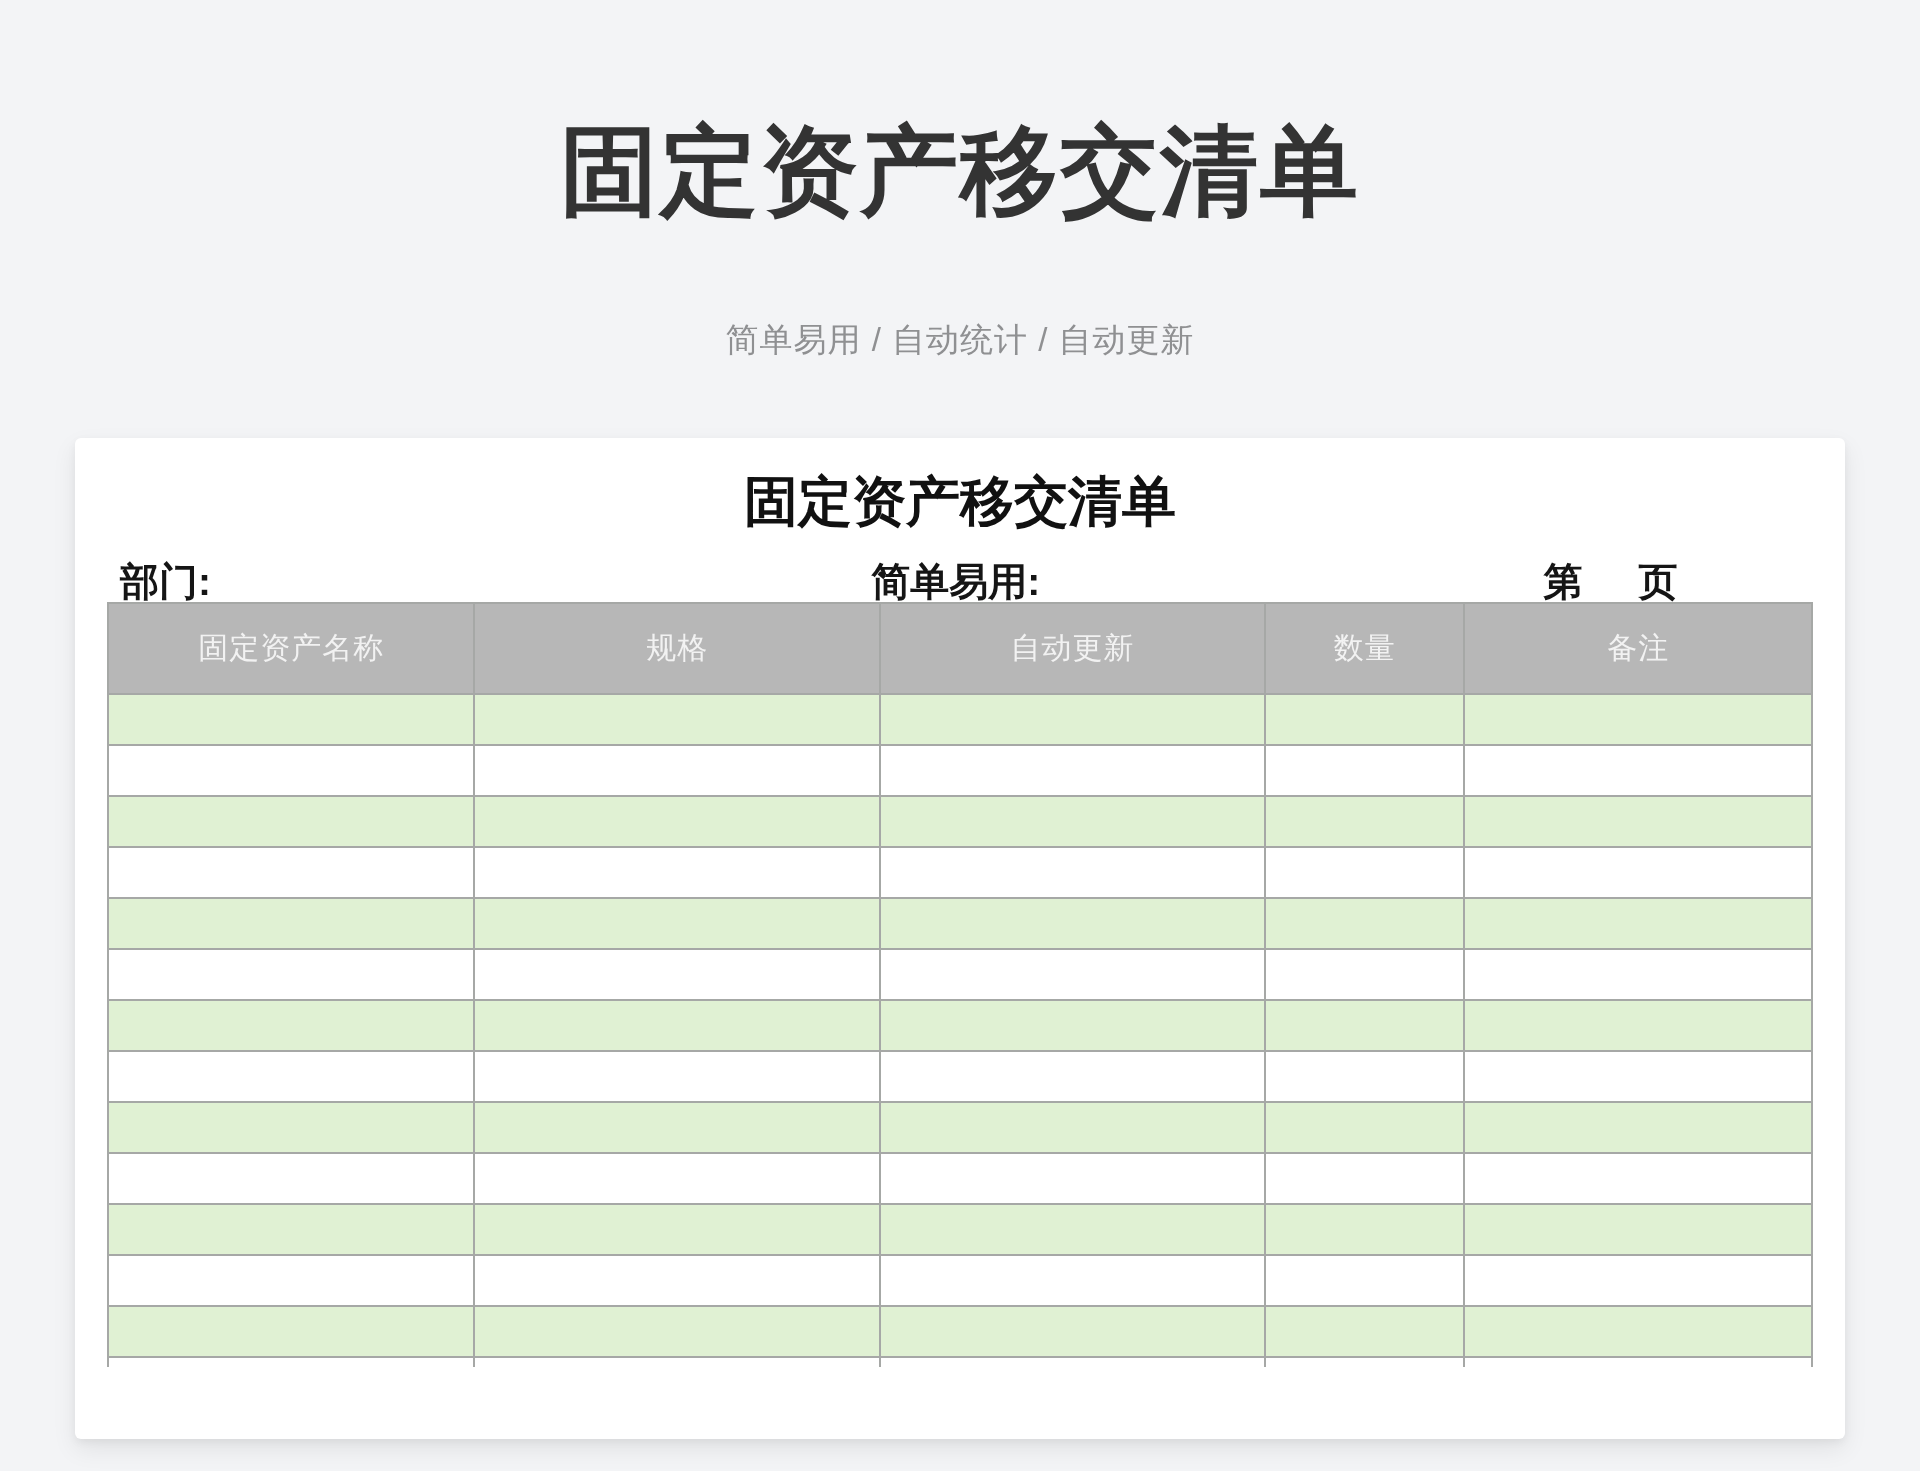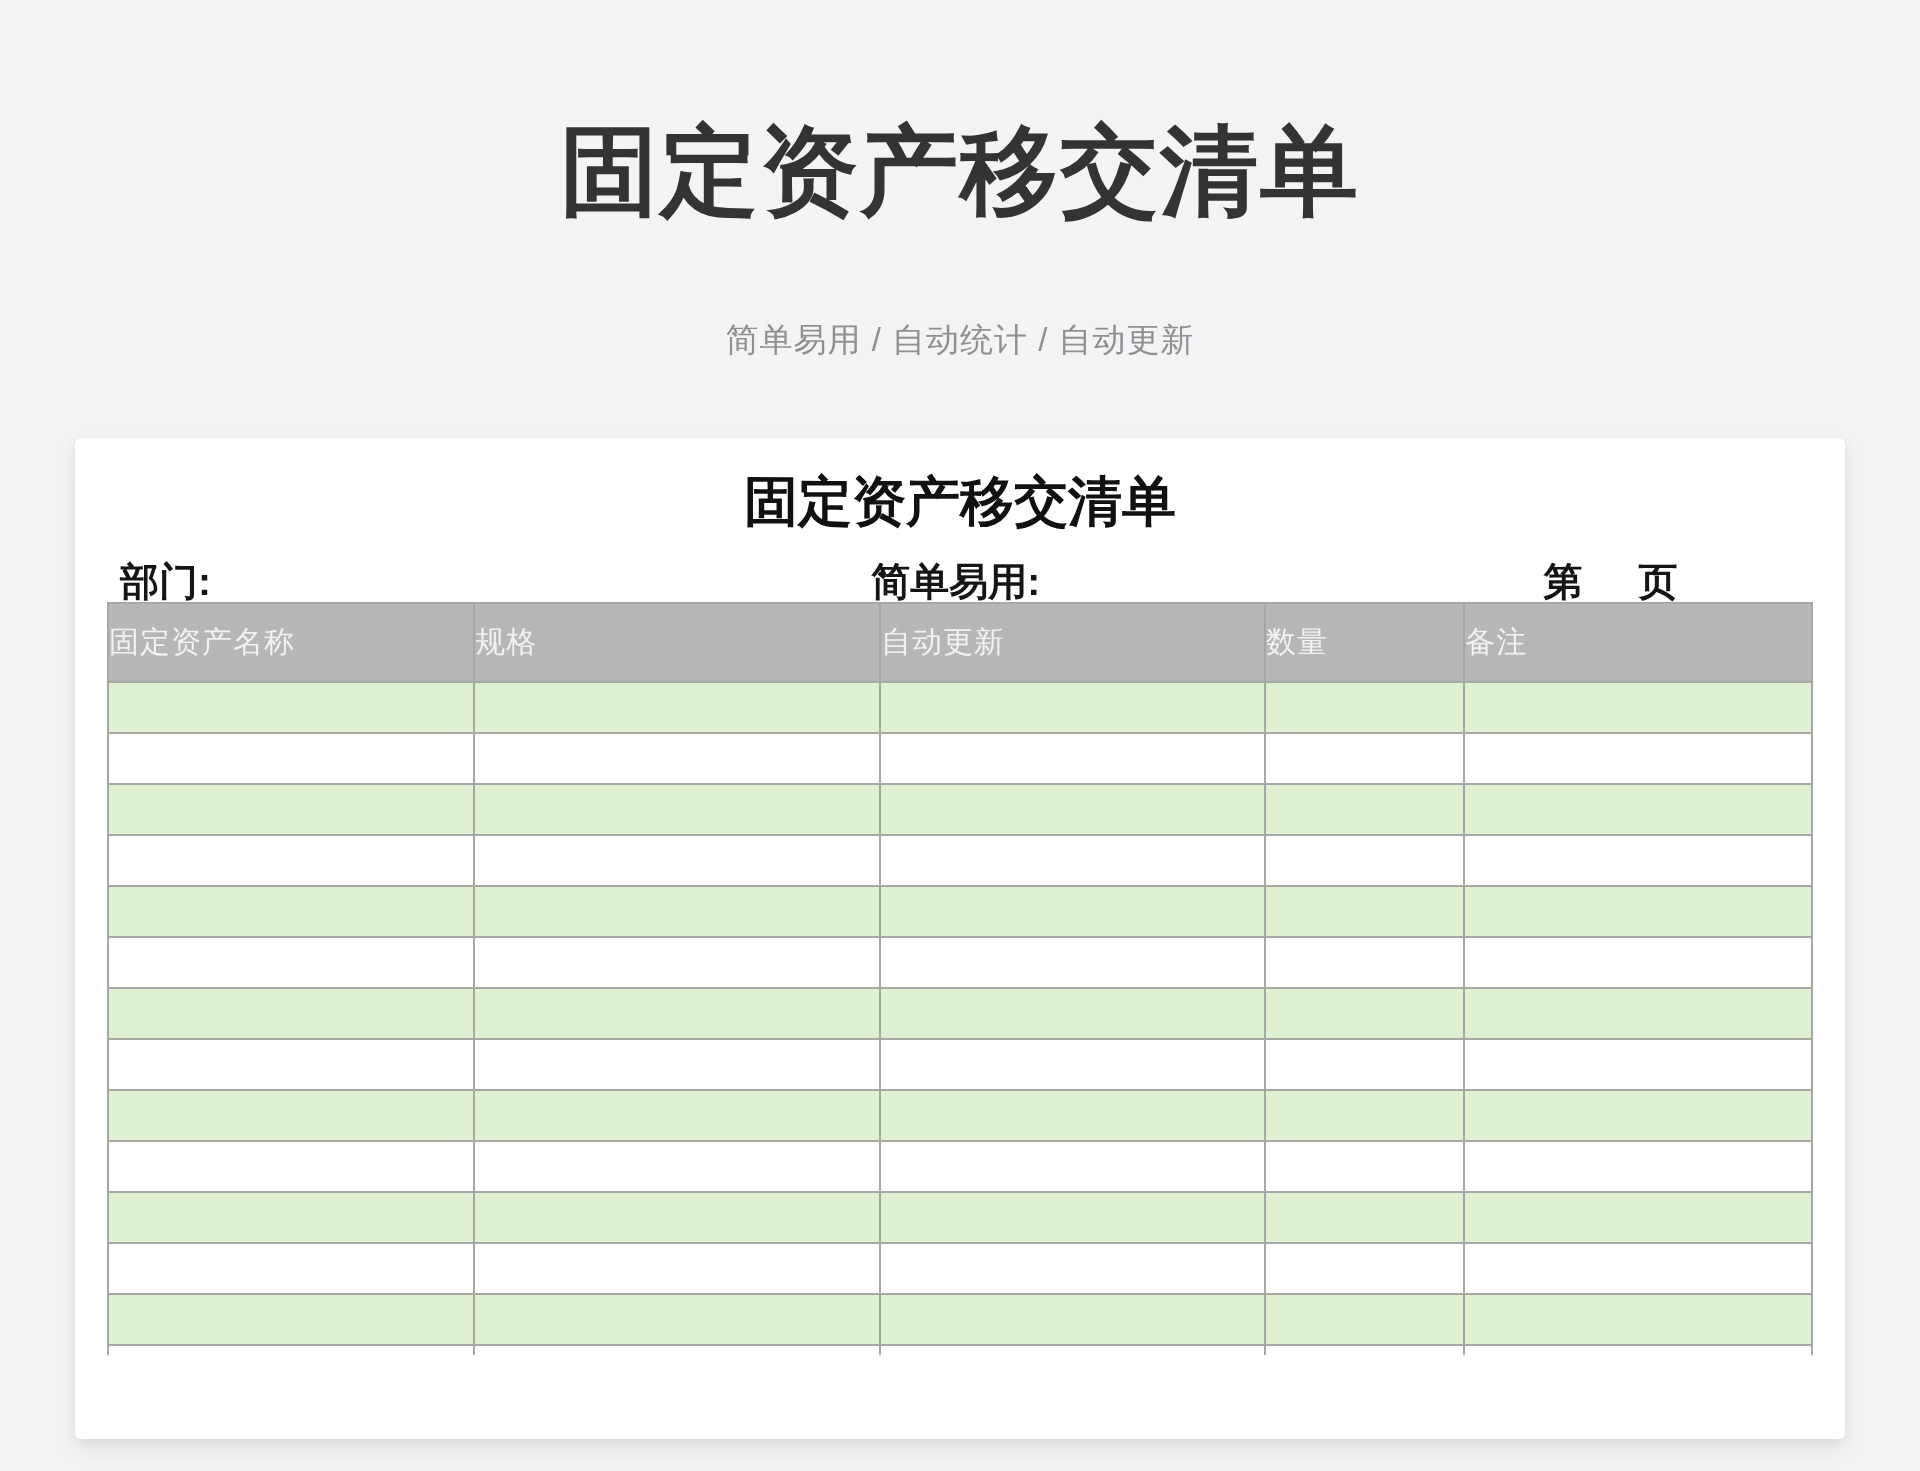--- a/index.html
+++ b/index.html
@@ -26,22 +26,22 @@
   .meta-row{position:relative;height:40px;margin:30px 32px 0;font-size:39px;font-weight:700;color:var(--body-text);}
   .meta{position:absolute;bottom:0;white-space:nowrap;line-height:1;}
   .meta-dept{left:13px;}
   .meta-date{left:44.8%;}
   .meta-page{left:84.2%;}
   .page-gap{display:inline-block;width:56px;}
 
   
   table.asset{width:calc(100% - 64px);margin:1px 32px 0;border-collapse:collapse;table-layout:fixed;}
   table.asset th, table.asset td{border:2px solid var(--border);padding:0;}
-  table.asset th{height:79px;background:var(--header-bg);color:var(--header-text);
-                 font-size:30px;font-weight:400;text-align:left;letter-spacing:1px;}
+  table.asset th{height:91px;background:var(--header-bg);color:var(--header-text);
+                 font-size:30px;font-weight:400;text-align:center;letter-spacing:1px;}
   table.asset td{height:51px;background:var(--row-white);}
   table.asset tbody tr:nth-child(odd) td{background:var(--row-green);}
   table.asset tbody tr.clipped td{height:10px;border-bottom:none;background:var(--row-white);}
 </style>
 </head>
 <body>
 
 <div class="page">
 
   <header class="hero">

